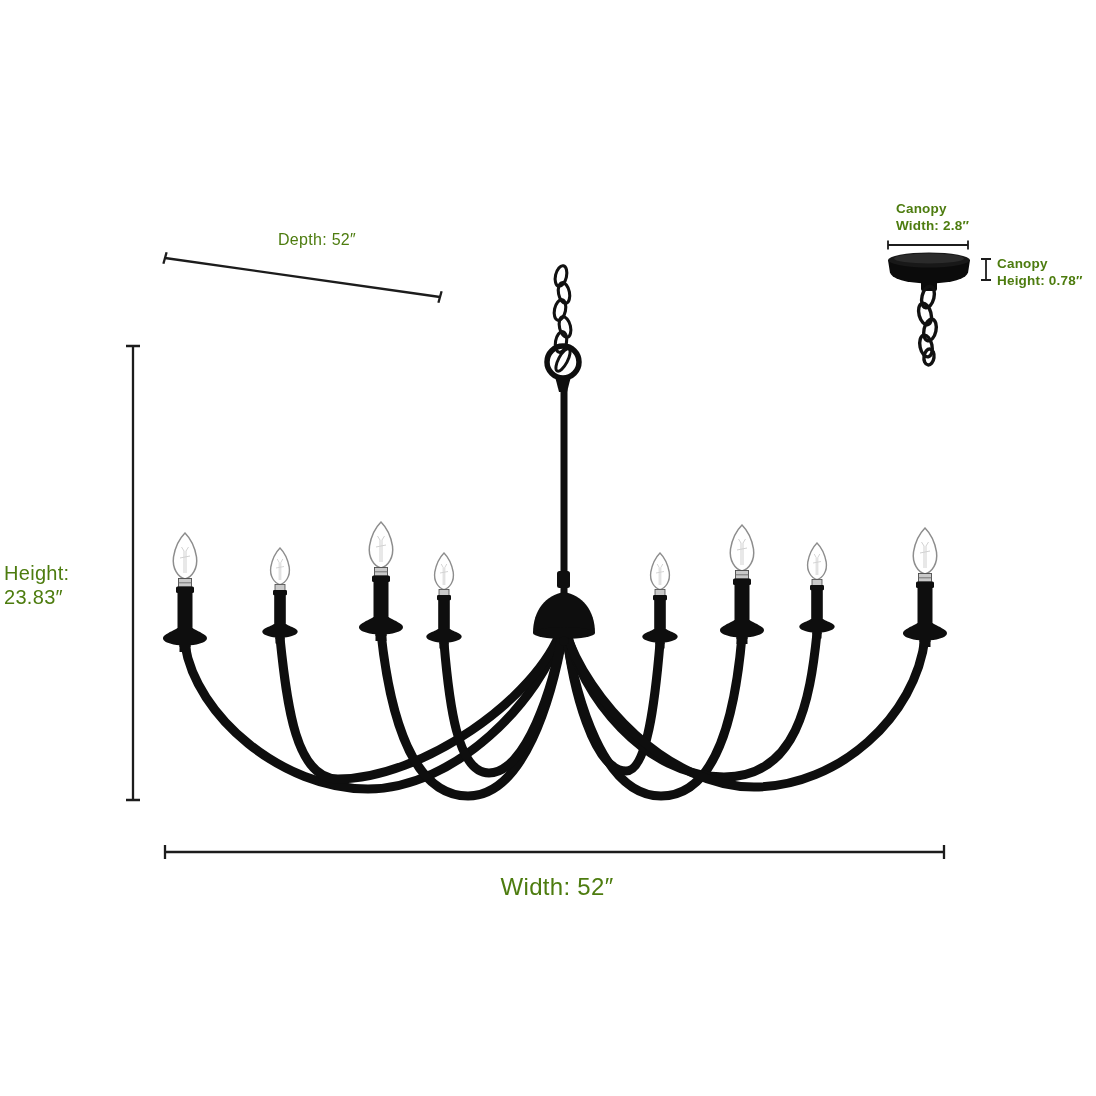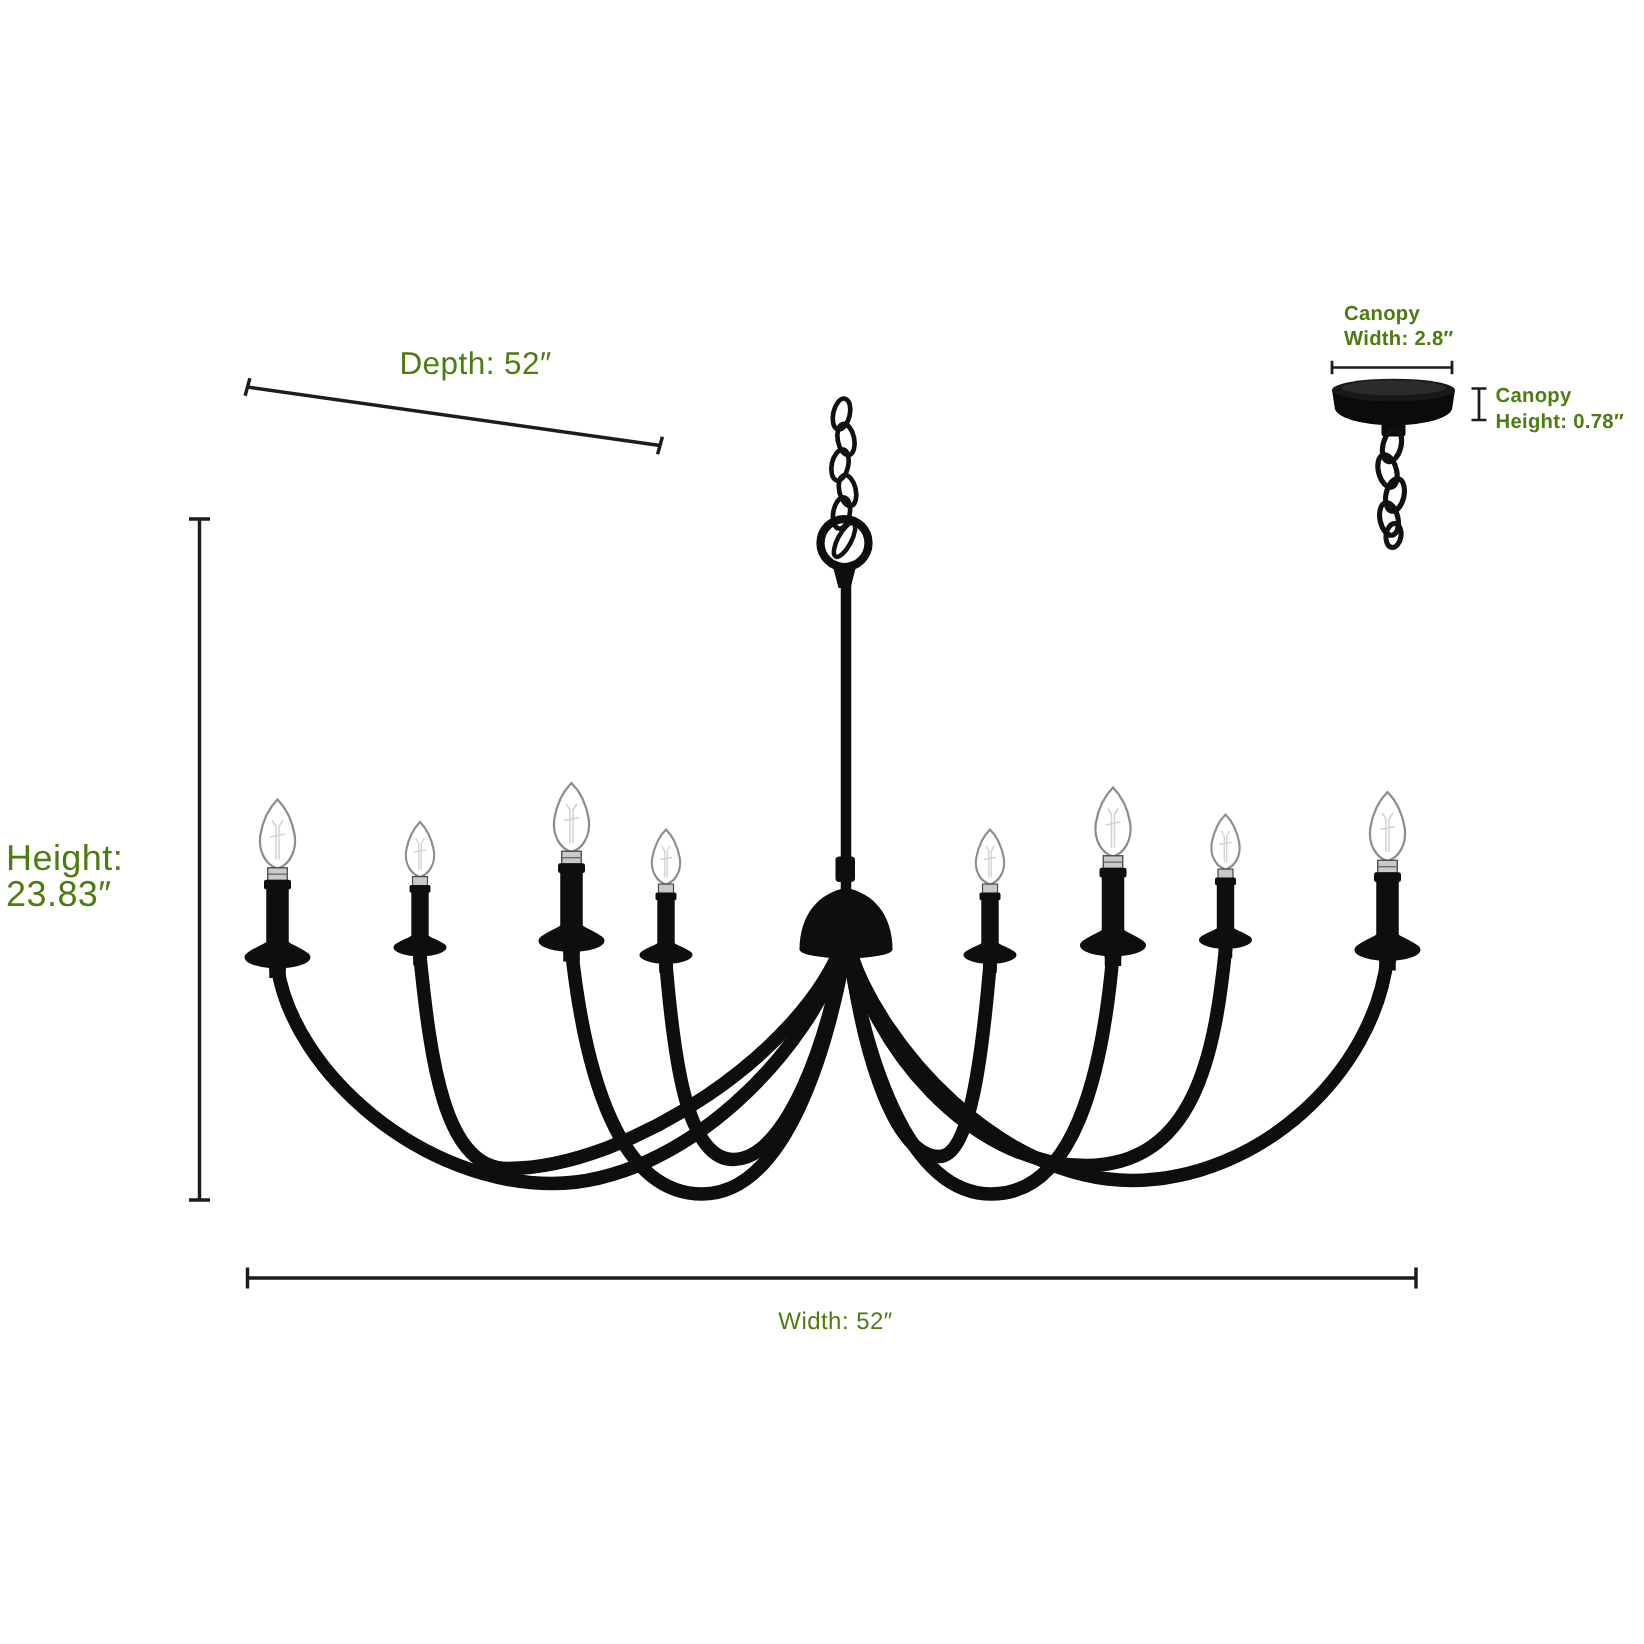--- a/index.html
+++ b/index.html
@@ -9,23 +9,23 @@
     font-family:"Liberation Sans","DejaVu Sans",sans-serif;
   }
   .stage{position:absolute;inset:0;}
   svg.drawing{position:absolute;left:0;top:0;}
   .lbl{
     position:absolute;color:#4d7c0f;
     font-family:"Liberation Sans","DejaVu Sans",sans-serif;
     white-space:nowrap;
   }
   .lbl .line{display:block;}
-  .lbl-depth{left:317px;top:231px;transform:translateX(-50%);font-size:21px;font-weight:500;letter-spacing:.3px;}
-  .lbl-height{left:4px;top:561px;font-size:24px;font-weight:500;letter-spacing:.3px;line-height:24px;}
-  .lbl-width{left:557px;top:873px;transform:translateX(-50%);font-size:16px;font-weight:500;letter-spacing:.3px;}
+  .lbl-depth{left:317px;top:231px;transform:translateX(-50%);font-size:16px;font-weight:500;letter-spacing:.3px;}
+  .lbl-height{left:4px;top:561px;font-size:20px;font-weight:500;letter-spacing:.3px;line-height:24px;}
+  .lbl-width{left:557px;top:873px;transform:translateX(-50%);font-size:24px;font-weight:500;letter-spacing:.3px;}
   .lbl-canopy-width{left:896px;top:201px;font-size:13.5px;font-weight:700;letter-spacing:.2px;line-height:16.5px;}
   .lbl-canopy-height{left:997px;top:256px;font-size:13.5px;font-weight:700;letter-spacing:.2px;line-height:16.5px;}
 </style>
 </head>
 <body>
 
 <div class="stage">
 
   <svg class="drawing" width="1096" height="1096" viewBox="0 0 1096 1096">
     <defs>

